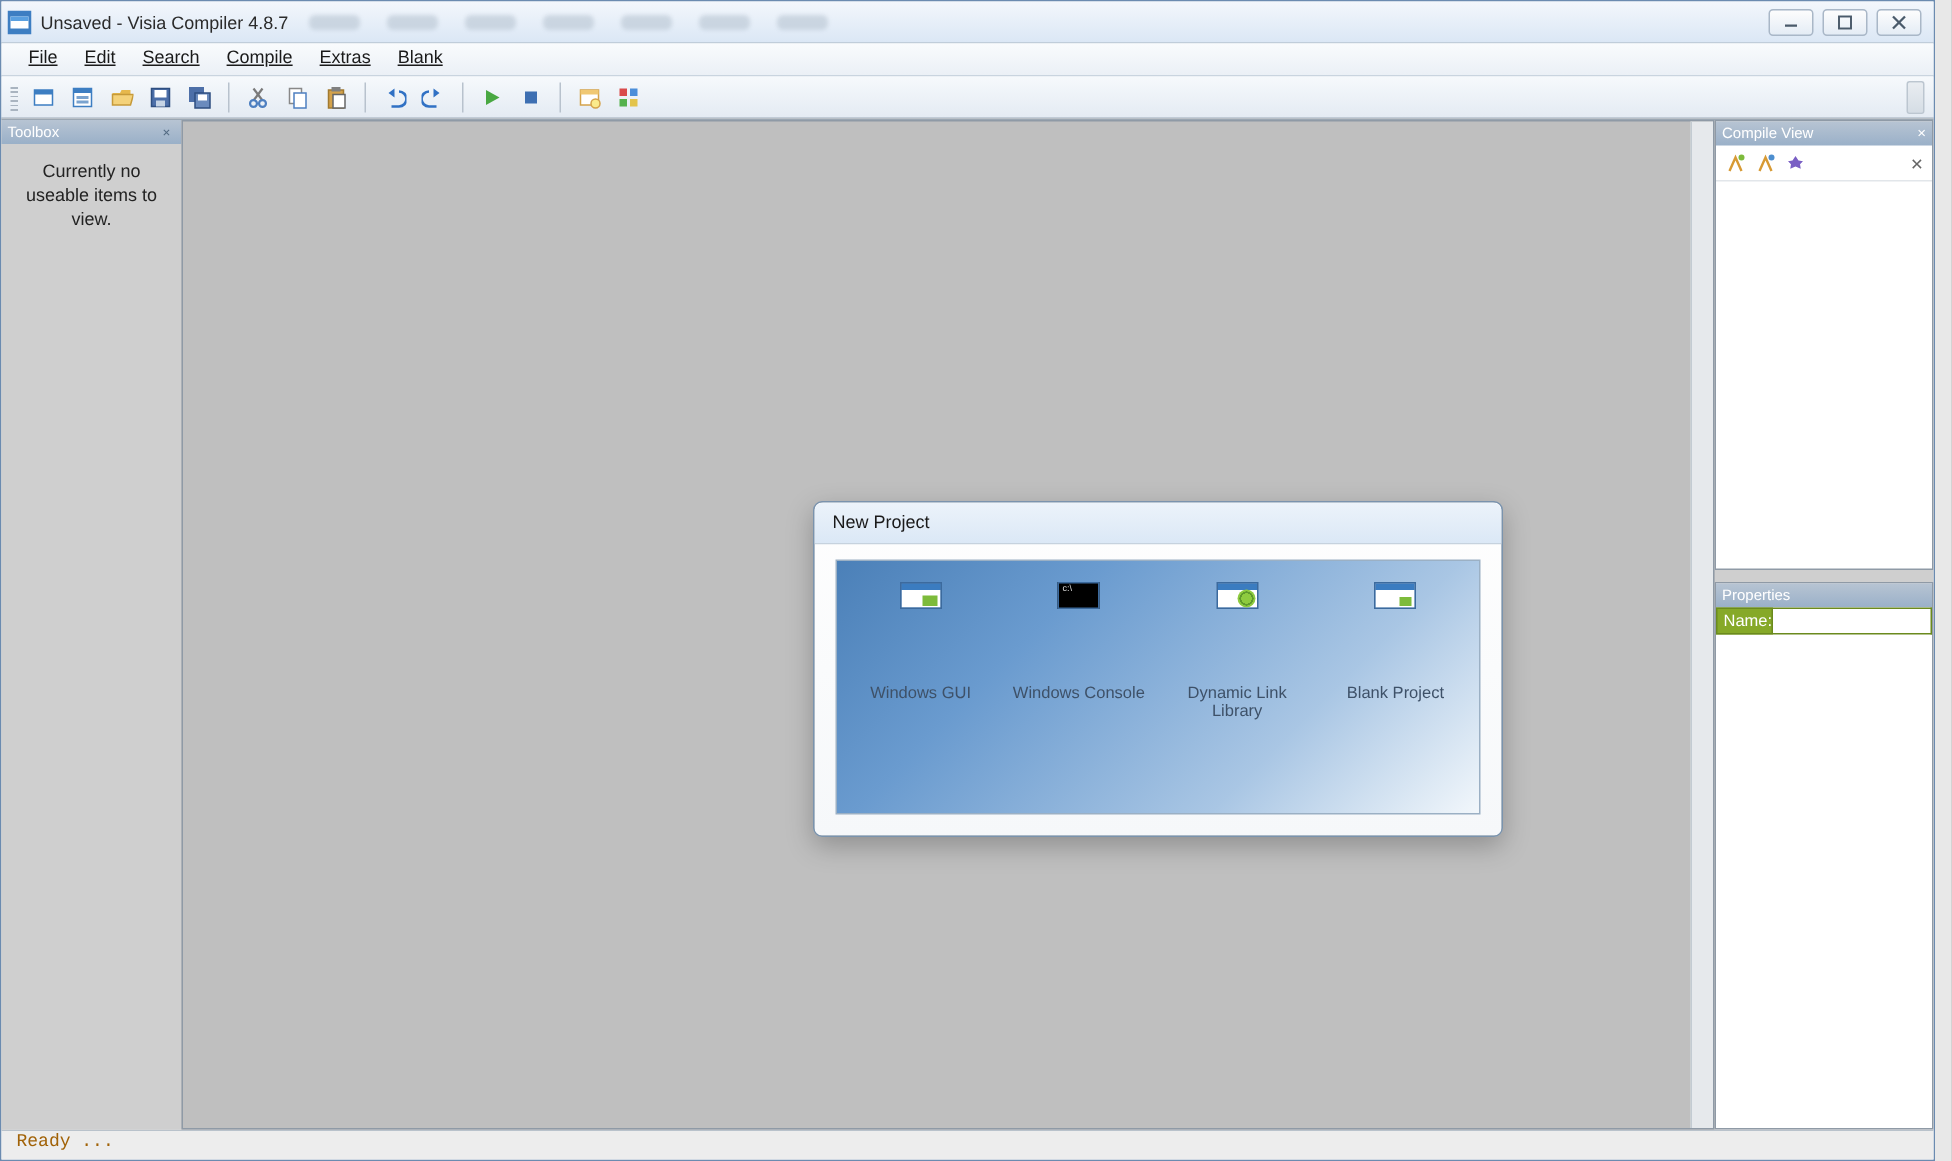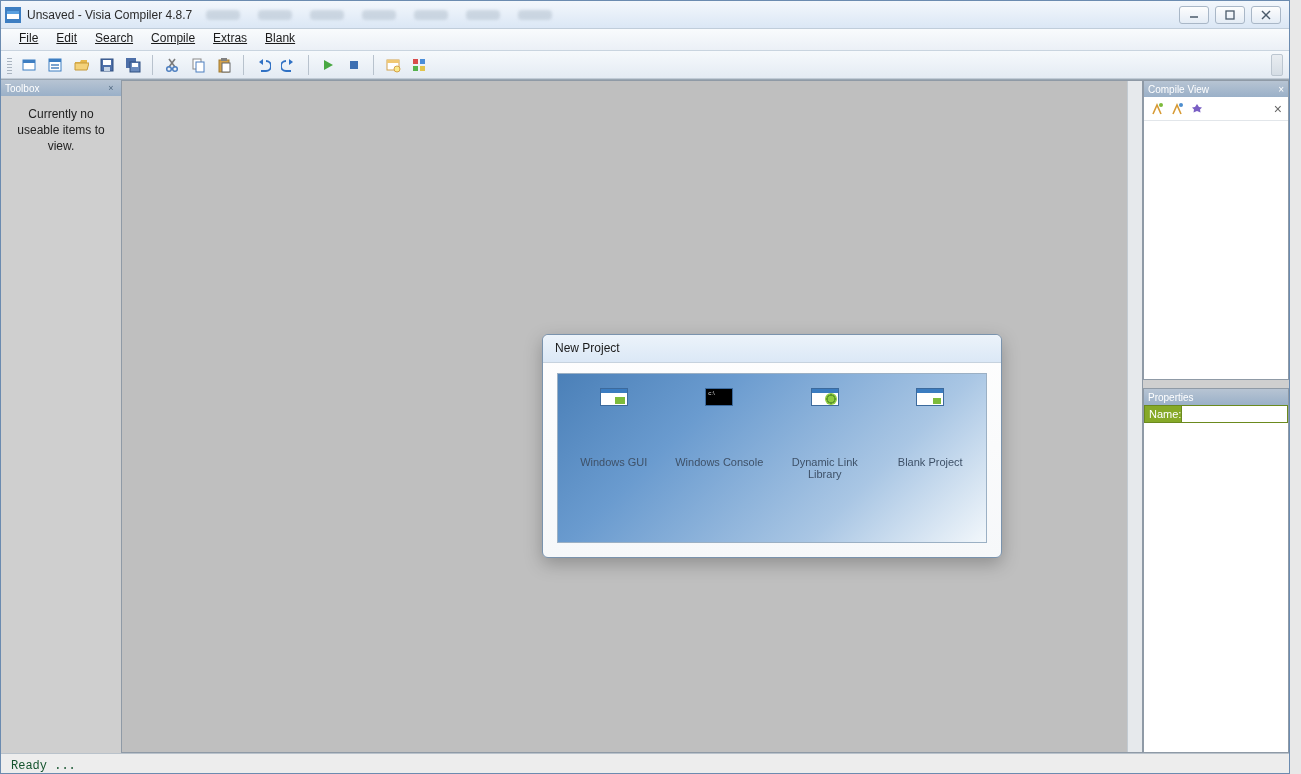--- a/index.html
+++ b/index.html
@@ -42,21 +42,21 @@
 .pv-toolbar .spacer { flex:1;}
 .pv-toolbar .pv-close { font-size:14px; color:#666; }
 .pv-body { flex:1; }
 
 .properties { border:1px solid #8f9aa6; background:#fff; margin-top: 8px; flex:1;}
 .properties .prop-row { display:flex; font-size:11px; }
 .properties .prop-label { background:#86a928; border:1px solid #6b8a1e; color:#fff; padding:2px 4px; width:38px;}
 .properties .prop-value { border:1px solid #6b8a1e; border-left:none; flex:1; background:#fff; padding:2px 4px;}
 
 
-.statusbar { height: 20px; background: #ededed; border-top: 1px solid #b9c2cb; display:flex; align-items:flex-end; padding: 0 10px; font-family: "Courier New", monospace; font-size: 12px; color:#14532d; }
+.statusbar { height: 20px; background: #ededed; border-top: 1px solid #b9c2cb; display:flex; align-items:flex-start; padding: 0 10px; font-family: "Courier New", monospace; font-size: 12px; color:#a16207; }
 
 
 .dialog { position: absolute; left: 420px; top: 253px; width: 460px; background: linear-gradient(#fefefe,#f6f8fa); border: 1px solid #7a93ad; border-radius: 6px; box-shadow: 0 6px 18px rgba(0,0,0,.25); }
 .dialog .dlg-title { height: 28px; padding: 6px 12px; font-size: 12px; color:#1a1a1a; background: linear-gradient(#ecf3fa,#dbe8f6); border-bottom:1px solid #c6d2de; border-radius: 6px 6px 0 0;}
 .dialog .dlg-body { padding: 10px 14px 14px; }
 .template-area { border:1px solid #9bb0c4; height: 170px; background: linear-gradient(135deg,#4b80b8 0%,#6a9bcf 30%, #a9c6e4 70%, #f2f7fb 100%); display:flex; padding: 14px 6px 10px; gap: 6px; }
 .template { flex:1; display:flex; flex-direction:column; align-items:center; gap: 50px; text-align:center; color: #3e5168; font-size: 11px; cursor: default;}
 .template .tpl-icon { width: 28px; height: 18px; border:1px solid #3c6a9d; background:#fff; position:relative;}
 .tpl-icon.gui { background: linear-gradient(#3b7cc0 0 25%, #fff 25%); }
 .tpl-icon.gui:after { content:""; position:absolute; right:2px; bottom:1px; width:10px; height:7px; background:#7dbb3b; }

